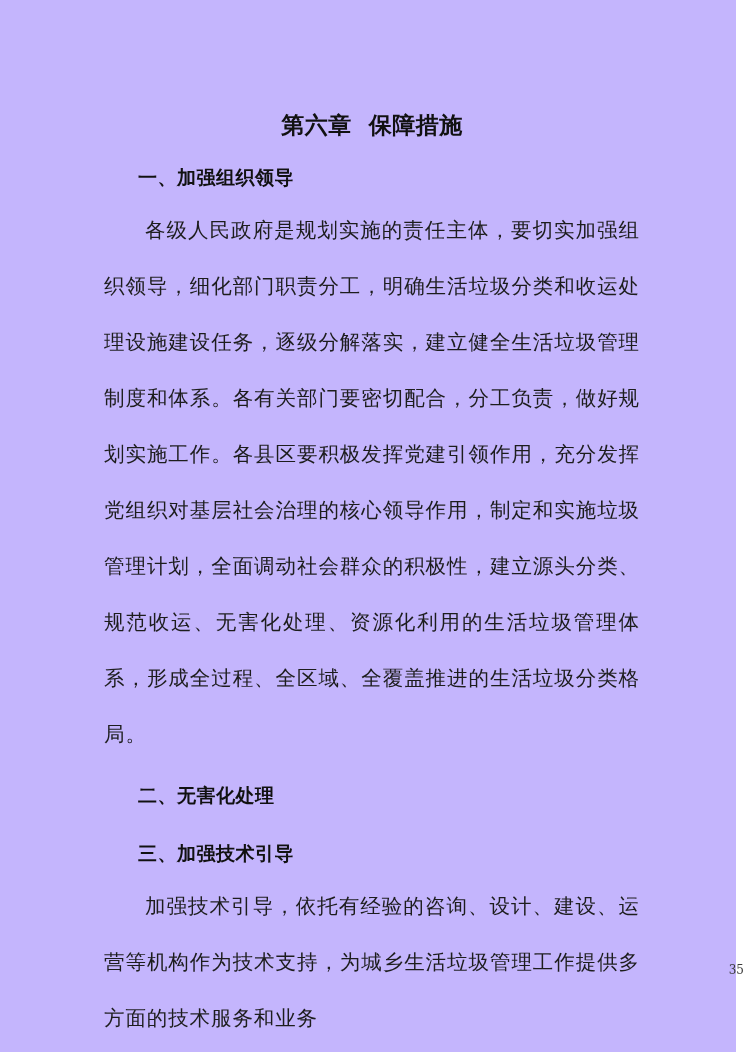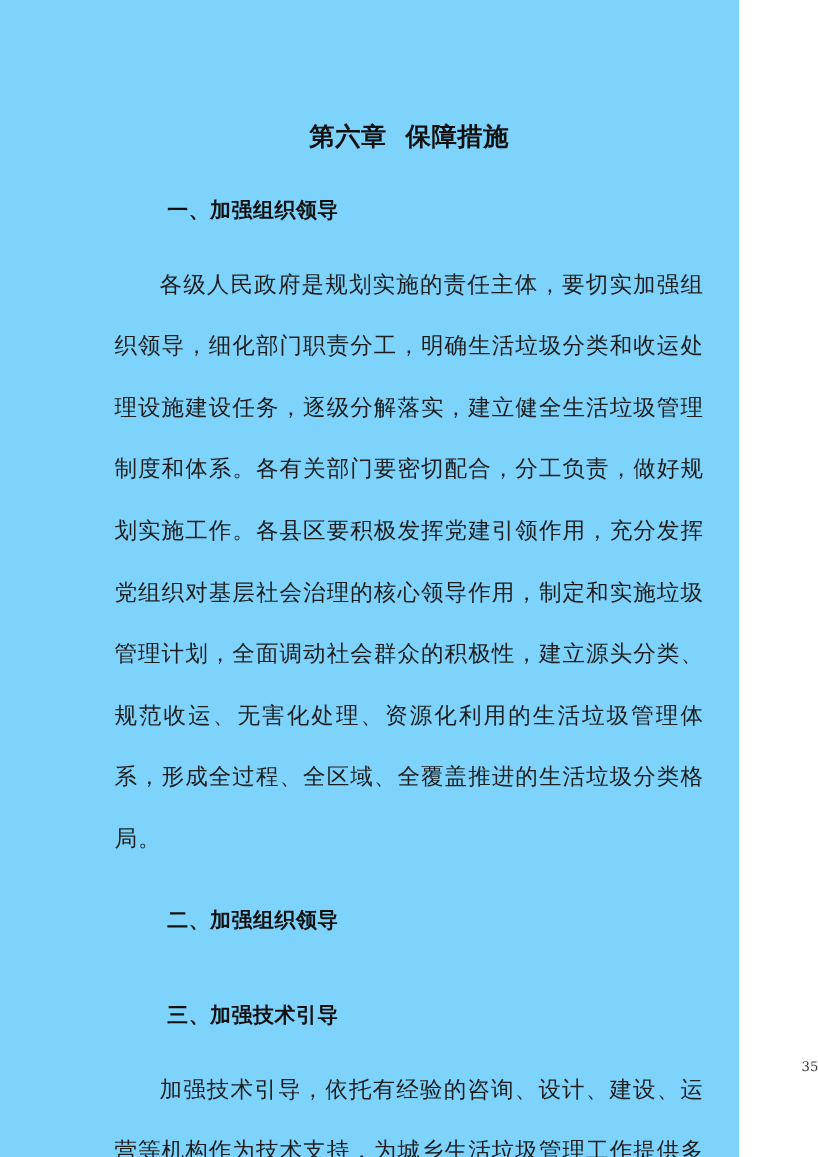--- a/index.html
+++ b/index.html
@@ -13,23 +13,23 @@
     position: relative;
     overflow: hidden;
     font-family: "DejaVu Serif", serif;
     color: #1a1a1a;
   }
 
   .page {
     position: absolute;
     left: 0;
     top: 0;
-    width: 672px;
+    width: 736px;
     height: 1052px;
-    background: #7dd3fc;
+    background: #c4b5fd;
   }
 
   
   .content {
     position: absolute;
     left: 104px;
     top: 0;
     width: 536px;
   }
 
@@ -47,21 +47,21 @@
     white-space: pre;
   }
 
   
   .section-heading {
     font-family: "DejaVu Sans", "Liberation Sans", sans-serif;
     font-weight: bold;
     font-size: 19px;
     line-height: 26px;
     color: #111111;
-    margin: 14px;
+    margin: 0;
     padding-left: 34px;
     letter-spacing: 0.5px;
     white-space: pre;
   }
 
   
   .body-paragraph {
     font-family: "DejaVu Serif", "Liberation Serif", serif;
     font-size: 20.5px;
     line-height: 56px;
@@ -106,21 +106,21 @@
     <div class="gap-title-to-h1"></div>
 
     <h2 class="section-heading">一、加强组织领导</h2>
 
     <div class="gap-h1-to-p"></div>
 
     <p class="body-paragraph">各级人民政府是规划实施的责任主体，要切实加强组织领导，细化部门职责分工，明确生活垃圾分类和收运处理设施建设任务，逐级分解落实，建立健全生活垃圾管理制度和体系。各有关部门要密切配合，分工负责，做好规划实施工作。各县区要积极发挥党建引领作用，充分发挥党组织对基层社会治理的核心领导作用，制定和实施垃圾管理计划，全面调动社会群众的积极性，建立源头分类、规范收运、无害化处理、资源化利用的生活垃圾管理体系，形成全过程、全区域、全覆盖推进的生活垃圾分类格局。</p>
 
     <div class="gap-p-to-h2"></div>
 
-    <h2 class="section-heading">二、加强组织领导</h2>
+    <h2 class="section-heading">二、无害化处理</h2>
 
     <div class="gap-h2-to-p"></div>
 
 
     <div class="gap-p-to-h2"></div>
 
     <h2 class="section-heading">三、加强技术引导</h2>
 
     <div class="gap-h2-to-p"></div>
 

